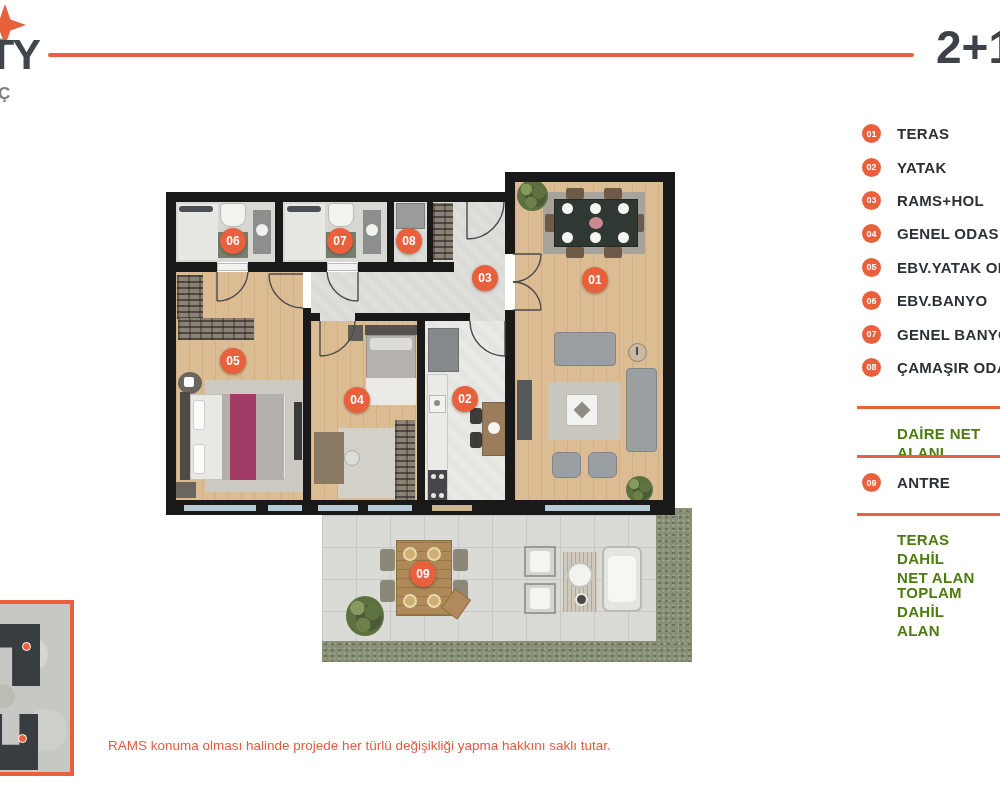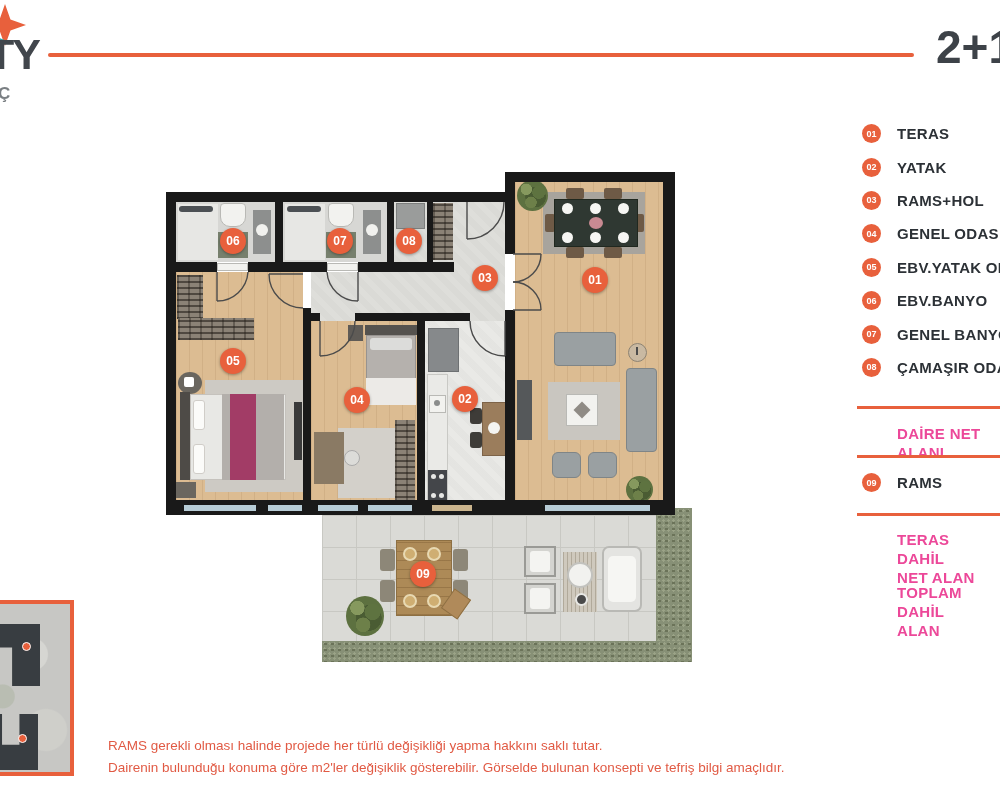--- a/index.html
+++ b/index.html
@@ -16,21 +16,21 @@
   .hrule { position:absolute; left:48px; top:53px; width:866px; height:4px; background:#E8603C; border-radius:2px; }
   .unit-type { position:absolute; left:936px; top:20px; font-size:46px; font-weight:bold;
     color:#3d4248; letter-spacing:0; white-space:nowrap; }
   
   .legend { position:absolute; left:862px; top:117px; width:220px; }
   .lrow { display:flex; align-items:center; height:33.4px; gap:16px; }
   .lnum { width:19px; height:19px; border-radius:50%; background:#E8603C; color:#fff;
     font-size:9px; font-weight:bold; display:flex; align-items:center; justify-content:center; flex:0 0 19px; }
   .llabel { font-size:15px; font-weight:bold; color:#2c3136; letter-spacing:.3px; white-space:nowrap; }
   .orule { position:absolute; left:857px; width:150px; height:2.5px; background:#E8603C; }
-  .ltext { position:absolute; left:897px; font-size:15px; font-weight:bold; color:#ec4899;
+  .ltext { position:absolute; left:897px; font-size:15px; font-weight:bold; color:#4d7c0f;
     letter-spacing:.3px; white-space:pre-line; line-height:19px; }
   .terrow { position:absolute; left:862px; top:473px; display:flex; align-items:center; gap:16px; }
   
   .wall { position:absolute; background:#191919; z-index:30; }
   .floor { position:absolute; z-index:1; }
   .wood { background:#dcbc92;
     background-image:repeating-linear-gradient(90deg, rgba(110,70,30,.10) 0 1px, transparent 1px 13px); }
   .tile { background:#dedeDA;
     background-image:repeating-linear-gradient(45deg, rgba(0,0,0,.02) 0 6px, transparent 6px 12px); }
   .bathf { background:#d7d7d4; }
@@ -115,21 +115,21 @@
   <div class="lrow">
     <span class="lnum">08</span>
     <span class="llabel">ÇAMAŞIR ODASI</span>
     </div>
 </div>
 <div class="orule" style="top:406px"></div>
 <div class="ltext" style="top:424px">DAİRE NET ALANI</div>
 <div class="orule" style="top:455px"></div>
 <div class="terrow">
   <span class="lnum">09</span>
-  <span class="llabel">RAMS</span>
+  <span class="llabel">ANTRE</span>
 </div>
 <div class="orule" style="top:513px"></div>
 <div class="ltext" style="top:530px">TERAS DAHİL
 NET ALAN</div>
 <div class="ltext" style="top:583px">TOPLAM DAHİL
 ALAN</div>
 
 <div>
 
   <div class="floor bathf" style="left:176px;top:202px;width:99px;height:60px"></div>
@@ -306,15 +306,14 @@
 </div>
 
 <div class="thumb">
   <div class="bldg" style="left:4px;top:20px;width:62px;height:62px;clip-path:polygon(0 0,100% 0,100% 100%,55% 100%,55% 38%,0 38%)"></div>
   <div class="tdot" style="left:48px;top:38px"></div>
   <div class="bldg" style="left:6px;top:110px;width:58px;height:56px;clip-path:polygon(0 0,38% 0,38% 55%,68% 55%,68% 0,100% 0,100% 100%,0 100%)"></div>
   <div class="tdot" style="left:44px;top:130px"></div>
 </div>
 
 <div class="disclaimer">
-  <div>RAMS gerekli olması halinde projede her türlü değişikliği yapma hakkını saklı tutar.</div>
-  <div>Dairenin bulunduğu konuma göre m2'ler değişiklik gösterebilir. Görselde bulunan konsepti ve tefriş bilgi amaçlıdır.</div>
+  <div>RAMS konuma olması halinde projede her türlü değişikliği yapma hakkını saklı tutar.</div>
 </div>
 
 </body></html>

